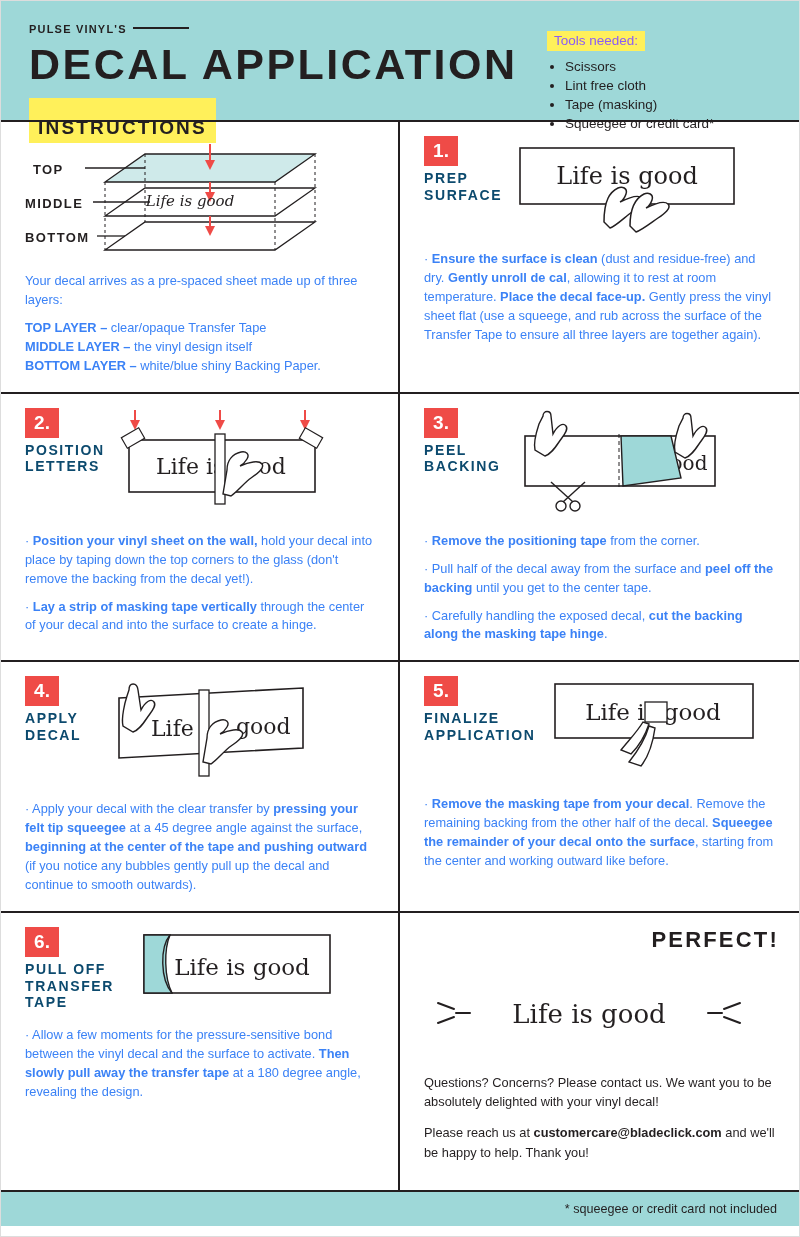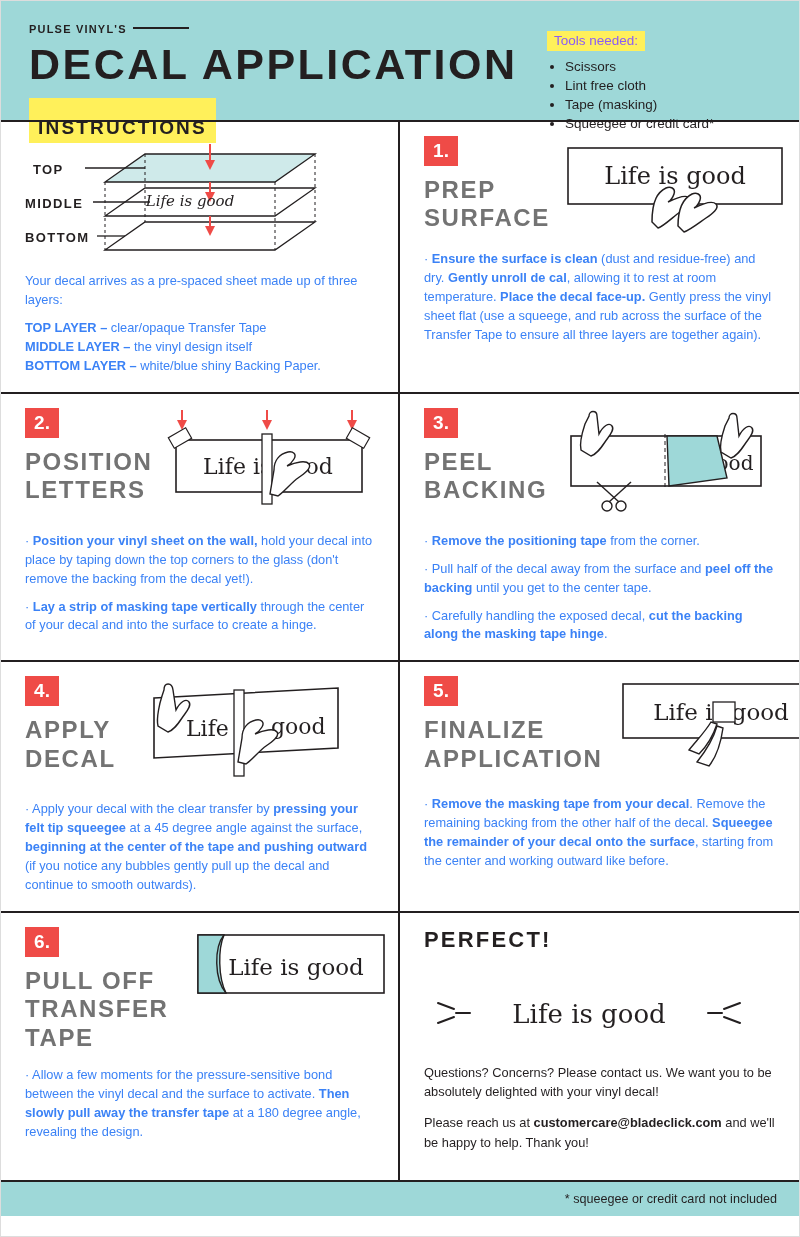--- a/index.html
+++ b/index.html
@@ -114,26 +114,26 @@
     background: #ef4b47;
     color: #ffffff;
     font-size: 19px;
     font-weight: bold;
     display: flex;
     align-items: center;
     justify-content: center;
     box-sizing: border-box;
   }
   .step-title {
-    font-size: 24px;
+    font-size: 14px;
     font-weight: bold;
     letter-spacing: 1.6px;
     line-height: 1.18;
-    margin-top: 10px;
-    color: #737373;
+    margin-top: 4px;
+    color: #0c4a6e;
   }
   .step-head {
     display: flex;
     align-items: flex-start;
     gap: 10px;
   }
   .head-left { flex: 0 0 auto; }
   .art { flex: 1 1 auto; }
 
   .body-text {
@@ -170,25 +170,26 @@
     padding-right: 22px;
     box-sizing: border-box;
     font-size: 12.6px;
   }
 
   .perfect {
     font-size: 22px;
     font-weight: bold;
     letter-spacing: 2.2px;
     margin-bottom: 6px;
+    text-align: right;
   }
   .contact-text {
     font-size: 12.8px;
     line-height: 1.5;
-    margin-top: 24px;
+    margin-top: 34px;
   }
   .contact-text p { margin: 0 0 12px 0; }
   svg { display: block; }
 </style>
 </head>
 <body>
 
 <div class="page">
 
   <div class="header">

